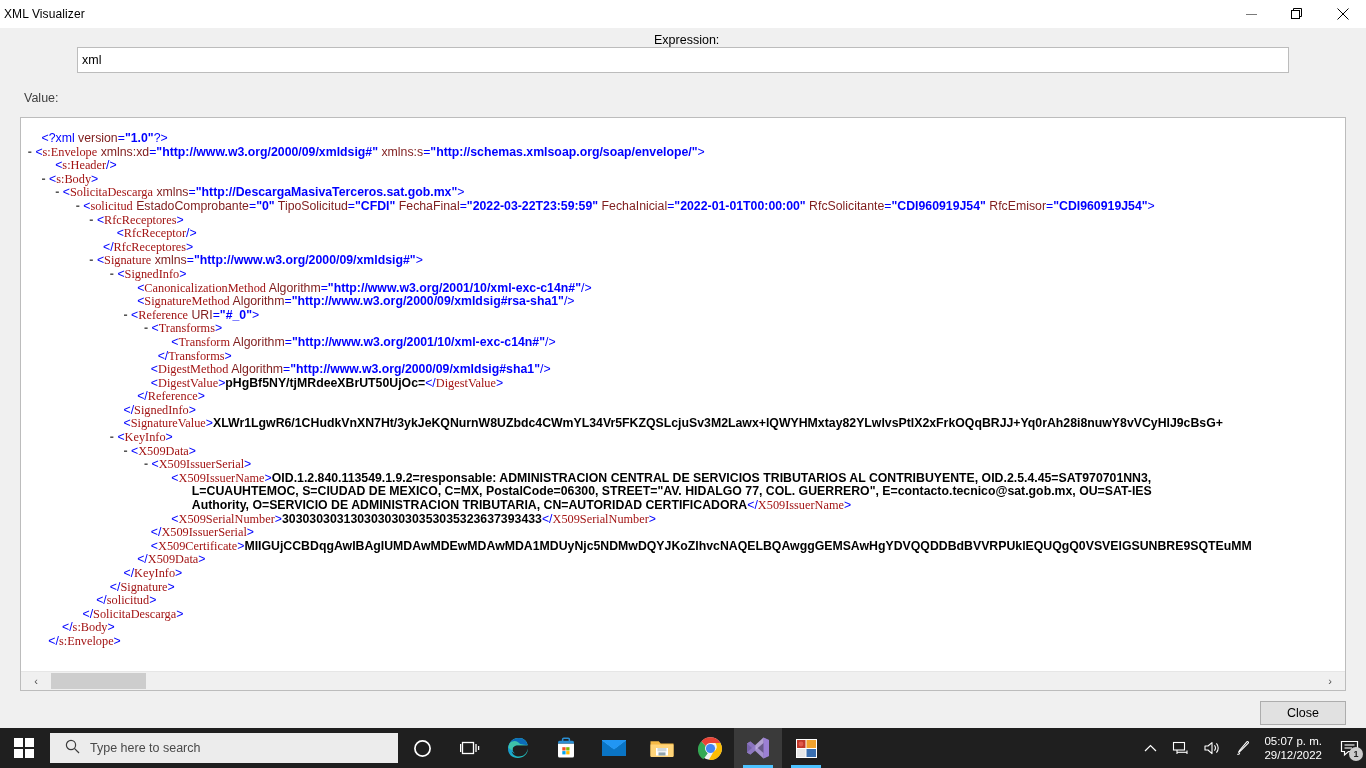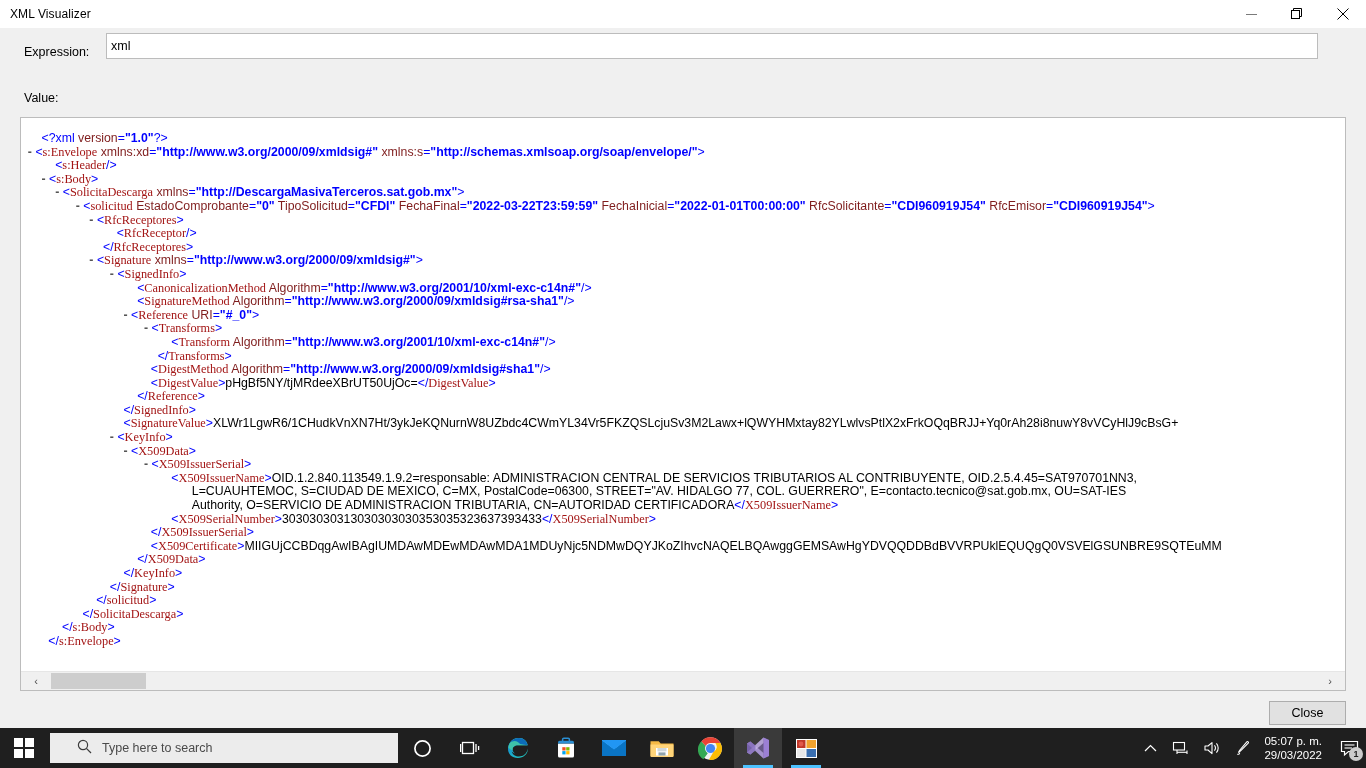--- a/index.html
+++ b/index.html
@@ -14,21 +14,21 @@
     height: 28px;
     background: #ffffff;
     display: flex;
     align-items: center;
     border-bottom: 1px solid #f0f0f0;
     position: relative;
   }
   .titlebar .title {
     font-size: 12px;
     color: #000;
-    padding-left: 10px;
+    padding-left: 4px;
     letter-spacing: 0.1px;
   }
   .wincontrols {
     position: absolute;
     right: 0; top: 0;
     display: flex;
     height: 28px;
   }
   .wb {
     width: 46px; height: 28px;
@@ -43,21 +43,22 @@
     width: 1366px;
     height: 700px;
     background: #f0f0f0;
     box-sizing: border-box;
   }
   .row-expression {
     position: absolute;
     left: 0; top: 4px;
     width: 100%;
     display: flex;
-    align-items: flex-end;
+    align-items: center;
+    flex-direction: column;
   }
   .lbl {
     font-size: 12.5px;
     color: #000;
     width: 106px;
     padding-left: 24px;
     box-sizing: border-box;
   }
   .expr-input {
     width: 1212px;
@@ -68,21 +69,21 @@
     color: #000;
     padding: 1px 4px;
     box-sizing: border-box;
     font-family: "Liberation Sans", sans-serif;
     outline: none;
   }
   .lbl-value {
     position: absolute;
     left: 24px; top: 62px;
     font-size: 12.5px;
-    color: #000000;
+    color: #404040;
   }
 
   
   .xmlpanel {
     position: absolute;
     left: 20px; top: 88px;
     width: 1326px;
     height: 574px;
     background: #ffffff;
     border: 1px solid #bcbcbc;
@@ -103,21 +104,21 @@
     font-size: 12.3px;
     line-height: 13.6px;
     white-space: pre;
     color: #000;
   }
   .ln { display: block; height: 13.6px; white-space: pre; }
   .tg    { color: #a31515; font-family: Liberation Serif, serif; }      
   .punc  { color: #0000ff; }      
   .attr  { color: #7f1d1d; }      
   .val   { color: #0000ff; font-weight: bold; }  
-  .txt   { color: #000000; font-weight: normal; }  
+  .txt   { color: #000000; font-weight: bold; }  
   .pi    { color: #0000ff; margin-top: 20px; }      
   .minus {
     color: #555;
     font-weight: bold;
   }
 
   
   .hscroll {
     position: absolute;
     left: 0; bottom: 0;
@@ -145,21 +146,21 @@
     left: 0; top: 1px;
     width: 95px; height: 16px;
     background: #cdcdcd;
   }
 
   
   .closebtn {
     position: absolute;
     right: 20px;
     top: 672px;
-    width: 77px; height: 24px;
+    width: 86px; height: 24px;
     background: #e1e1e1;
     border: 1px solid #adadad;
     font-size: 12.5px;
     color: #000;
     font-family: "Liberation Sans", sans-serif;
     cursor: default;
   }
 
   
   .taskbar {
@@ -174,21 +175,20 @@
     width: 48px; height: 40px;
     display: flex; align-items: center; justify-content: center;
   }
   .searchbox {
     width: 348px; height: 30px;
     background: #ececec;
     display: flex; align-items: center;
     margin-left: 2px;
     border: 1px solid #ececec;
     box-sizing: border-box;
-    padding-left: 12px;
   }
   .searchbox .mag { margin: 0 10px 0 14px; }
   .search-ph {
     font-size: 12.5px;
     color: #4a4a4a;
   }
   .tbicon {
     width: 48px; height: 40px;
     display: flex; align-items: center; justify-content: center;
     position: relative;
@@ -425,21 +425,21 @@
       </svg>
     </div>
     <div class="tray-ic">
       <svg width="16" height="16" viewBox="0 0 16 16">
         <path d="M11.8 1.8c.9-.9 2.3 .5 1.4 1.4L5.6 10.8 3.4 12.6l1.3-2.4z" fill="none" stroke="#ffffff" stroke-width="1.1"></path>
         <path d="M2.2 14.2c1.6 .4 2.6-.4 2.4-1.5" fill="none" stroke="#ffffff" stroke-width="1.1"></path>
       </svg>
     </div>
     <div class="clock">
       <div>05:07 p. m.</div>
-      <div>29/03/2022</div>
+      <div>29/12/2022</div>
     </div>
     <div class="notif">
       <svg width="19" height="17" viewBox="0 0 19 17">
         <path d="M1.5 1.5h16v10h-9l-4 3.4v-3.4h-3z" fill="none" stroke="#ffffff" stroke-width="1.2"></path>
         <line x1="4.5" y1="5" x2="14.5" y2="5" stroke="#ffffff" stroke-width="1.1"></line>
         <line x1="4.5" y1="8" x2="12" y2="8" stroke="#ffffff" stroke-width="1.1"></line>
       </svg>
       <span class="notif-badge">1</span>
     </div>
   </div>

